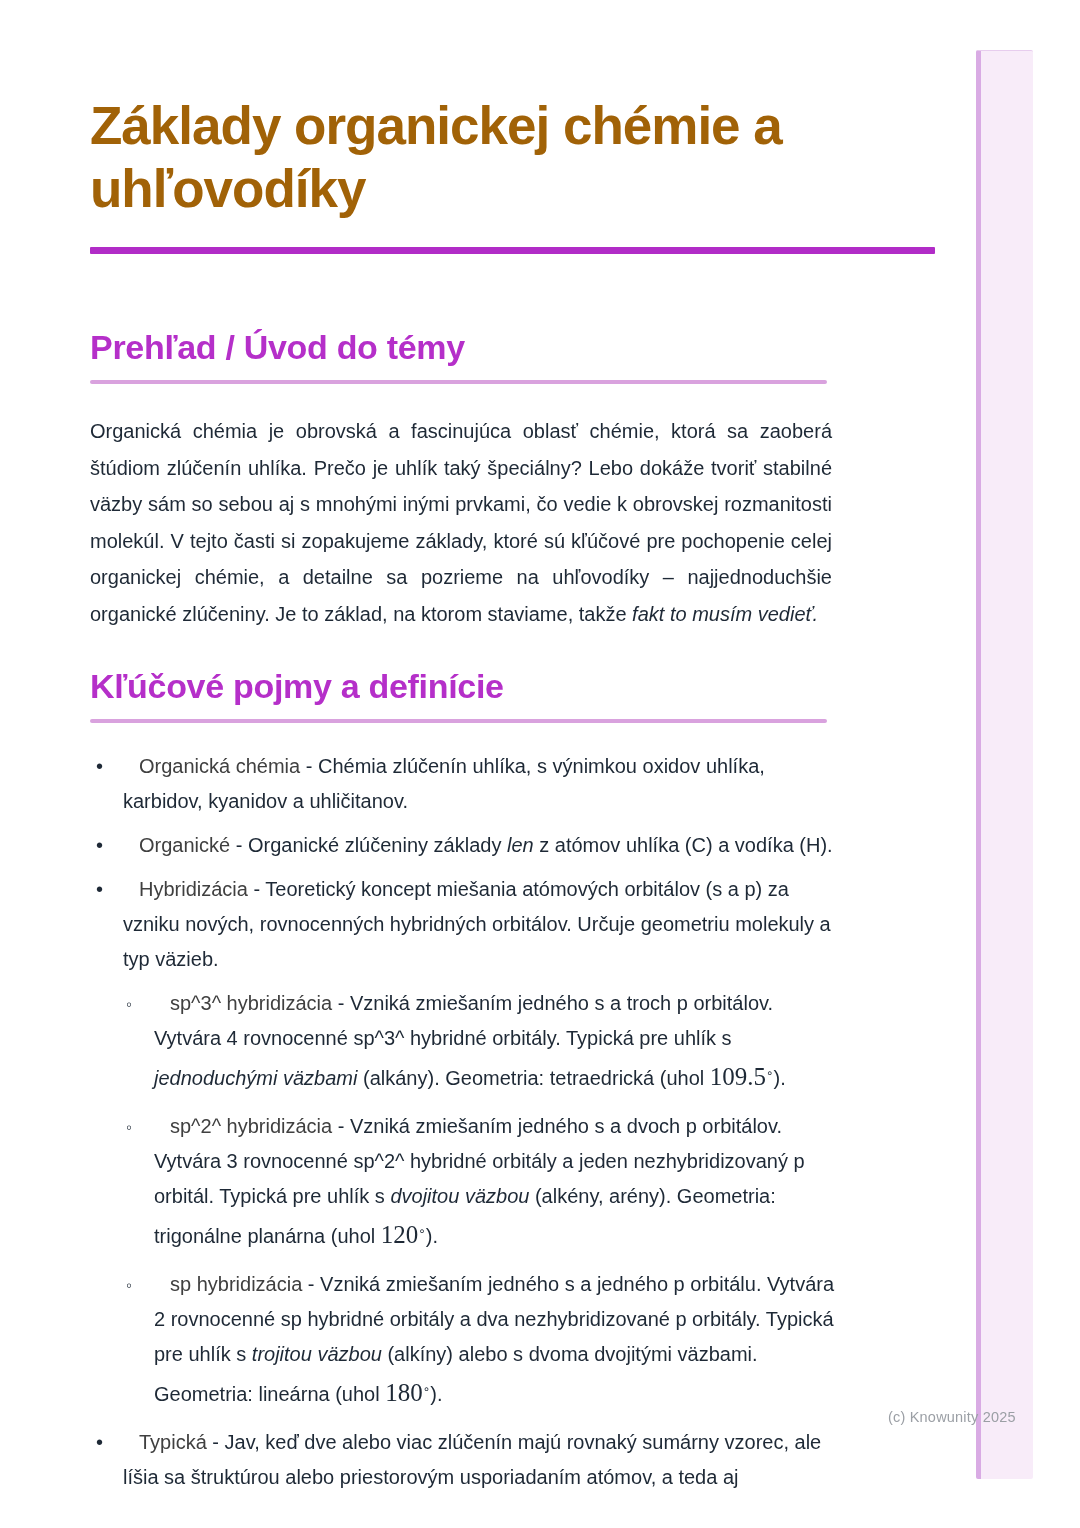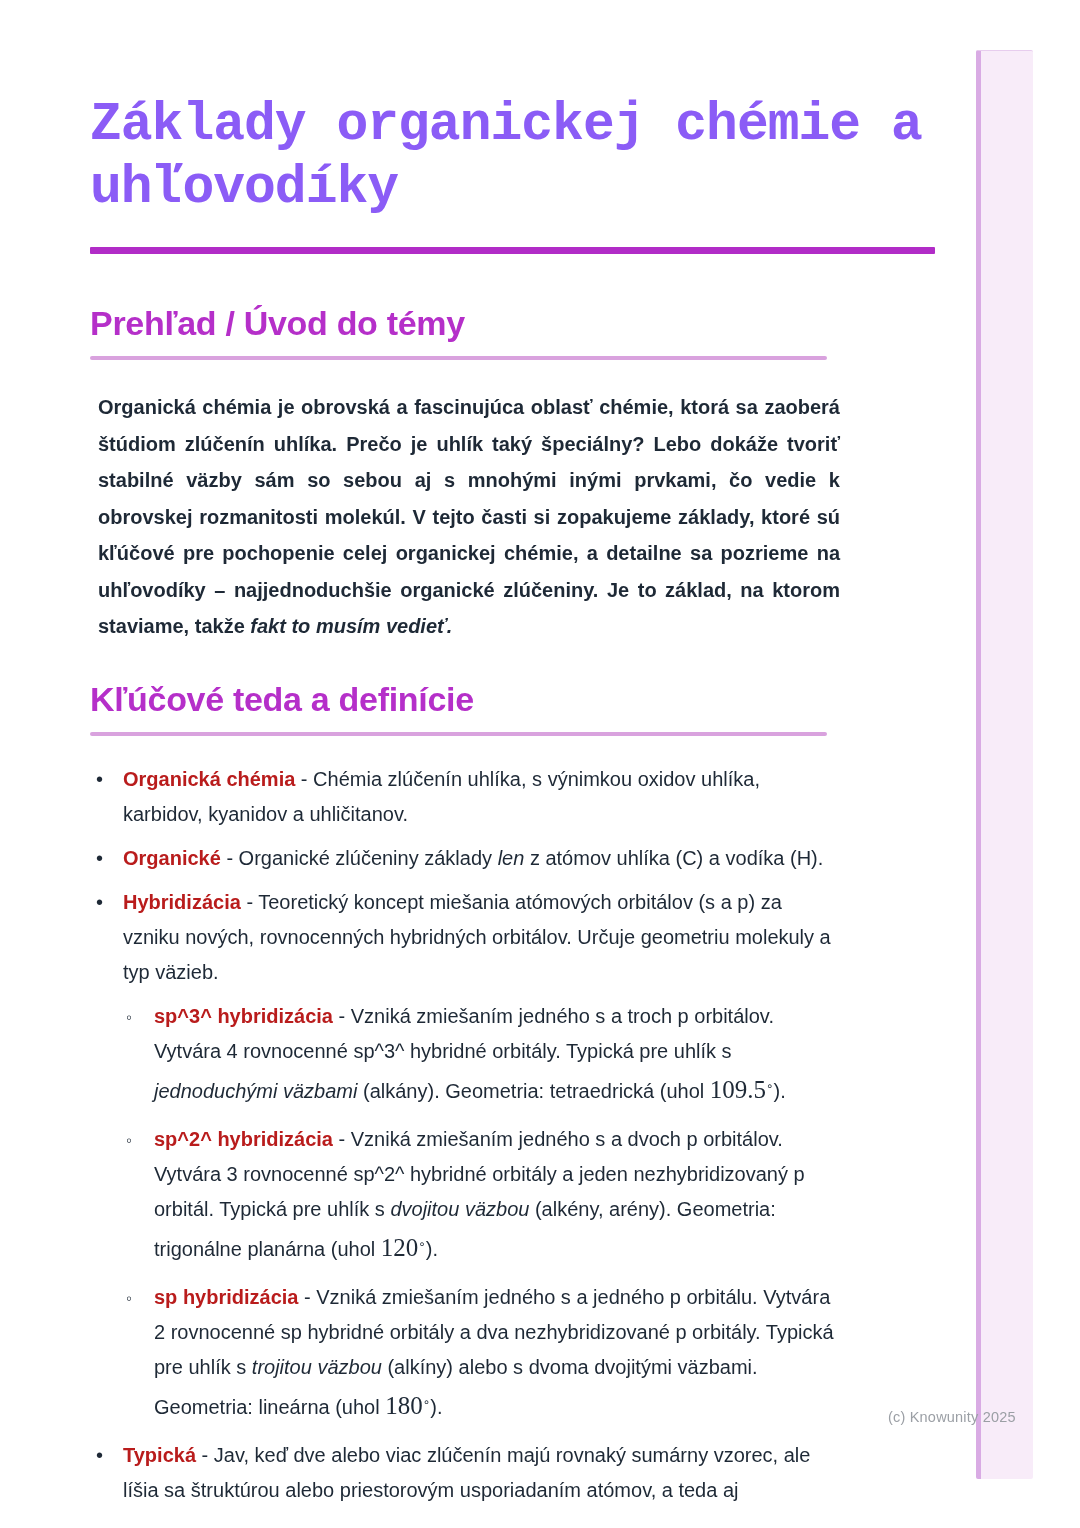--- a/index.html
+++ b/index.html
@@ -16,53 +16,52 @@
   
   .stripe{
     position:absolute;left:976px;top:50px;width:52px;height:1428px;
     background:#f8ecf9;border-left:5px solid #d9abe4;border-top:1px solid #e7cdee;
     border-radius:2px;
   }
 
   .content{position:absolute;left:90px;top:94px;width:845px;}
 
   h1.title{
-    margin:0;color:#8b5cf6;font-size:53px;font-weight:bold;
-    line-height:63px;letter-spacing:-1px;font-family:Liberation Mono, monospace;
+    margin:0;color:#a16207;font-size:53px;font-weight:bold;
+    line-height:63px;letter-spacing:-1px;
   }
   .title-rule{height:7px;background:#b12cc7;width:845px;margin-top:27px;border-radius:1px;}
 
   h2.section{
     margin:0;color:#b52fc9;font-size:34px;font-weight:bold;
     letter-spacing:-0.3px;line-height:40px;
   }
-  .section-1 h2.section{margin-top:49px;}
+  .section-1 h2.section{margin-top:73px;}
   .section-2 h2.section{margin-top:34px;}
   .h2-rule{height:4px;background:#d9a2de;width:737px;margin-top:13px;border-radius:2px;}
 
   p.intro{
-    margin:29px 0 0 8px;width:742px;
+    margin:29px 0 0 0;width:742px;
     color:#1e2936;font-size:20px;line-height:36.5px;
     text-align:justify;
-    font-weight:bold;
   }
 
   ul.bullets{
     list-style:none;margin:26px 0 0 0;padding:0;width:748px;
     color:#1e2936;font-size:20px;line-height:35px;
   }
   ul.bullets li{position:relative;margin:0 0 9px 0;}
   ul.bullets li.lv1{padding-left:33px;}
   ul.bullets li.lv2{margin-left:34px;padding-left:30px;margin-bottom:13px;width:684px;}
   ul.bullets li .marker{
     position:absolute;left:6px;top:0;color:#1e2936;
   }
   ul.bullets li.lv2 .marker{left:2px;font-size:17px;top:1px;}
 
-  .seg-b{font-weight:bold;color:#b91c1c;}
+  .seg-b{font-weight:normal;color:#404040;margin-left:16px;}
   .seg-i{font-style:italic;}
   .seg-m{font-family:"Liberation Serif",serif;font-size:25px;}
   .seg-sup{font-family:"Liberation Serif",serif;font-size:12px;vertical-align:8px;}
 
   .watermark{
     position:absolute;left:888px;top:1409px;z-index:2;
     color:#9b9fa5;font-size:14.5px;letter-spacing:0.2px;
   }
 </style>
 </head>
@@ -77,21 +76,21 @@
     <h1 class="title">Základy organickej chémie a uhľovodíky</h1>
     <div class="title-rule"></div>
 
     <div class="section section-1">
       <h2 class="section">Prehľad / Úvod do témy</h2>
       <div class="h2-rule"></div>
       <p class="intro"><span>Organická chémia je obrovská a fascinujúca oblasť chémie, ktorá sa zaoberá štúdiom zlúčenín uhlíka. Prečo je uhlík taký špeciálny? Lebo dokáže tvoriť stabilné väzby sám so sebou aj s mnohými inými prvkami, čo vedie k obrovskej rozmanitosti molekúl. V tejto časti si zopakujeme základy, ktoré sú kľúčové pre pochopenie celej organickej chémie, a detailne sa pozrieme na uhľovodíky – najjednoduchšie organické zlúčeniny. Je to základ, na ktorom staviame, takže </span><span class="seg-i">fakt to musím vedieť.</span></p>
     </div>
 
     <div class="section section-2">
-      <h2 class="section">Kľúčové teda a definície</h2>
+      <h2 class="section">Kľúčové pojmy a definície</h2>
       <div class="h2-rule"></div>
       <ul class="bullets">
           <li class="lv1"><span class="marker">•</span><span class="seg-b">Organická chémia</span><span> - Chémia zlúčenín uhlíka, s výnimkou oxidov uhlíka, karbidov, kyanidov a uhličitanov.</span></li>
           <li class="lv1"><span class="marker">•</span><span class="seg-b">Organické</span><span> - Organické zlúčeniny základy </span><span class="seg-i">len</span><span> z atómov uhlíka (C) a vodíka (H).</span></li>
           <li class="lv1"><span class="marker">•</span><span class="seg-b">Hybridizácia</span><span> - Teoretický koncept miešania atómových orbitálov (s a p) za vzniku nových, rovnocenných hybridných orbitálov. Určuje geometriu molekuly a typ väzieb.</span></li>
           <li class="lv2"><span class="marker">◦</span><span class="seg-b">sp^3^ hybridizácia</span><span> - Vzniká zmiešaním jedného s a troch p orbitálov. Vytvára 4 rovnocenné sp^3^ hybridné orbitály. Typická pre uhlík s </span><span class="seg-i">jednoduchými väzbami</span><span> (alkány). Geometria: tetraedrická (uhol </span><span class="seg-m">109.5</span><span class="seg-sup">∘</span><span>).</span></li>
           <li class="lv2"><span class="marker">◦</span><span class="seg-b">sp^2^ hybridizácia</span><span> - Vzniká zmiešaním jedného s a dvoch p orbitálov. Vytvára 3 rovnocenné sp^2^ hybridné orbitály a jeden nezhybridizovaný p orbitál. Typická pre uhlík s </span><span class="seg-i">dvojitou väzbou</span><span> (alkény, arény). Geometria: trigonálne planárna (uhol </span><span class="seg-m">120</span><span class="seg-sup">∘</span><span>).</span></li>
           <li class="lv2"><span class="marker">◦</span><span class="seg-b">sp hybridizácia</span><span> - Vzniká zmiešaním jedného s a jedného p orbitálu. Vytvára 2 rovnocenné sp hybridné orbitály a dva nezhybridizované p orbitály. Typická pre uhlík s </span><span class="seg-i">trojitou väzbou</span><span> (alkíny) alebo s dvoma dvojitými väzbami. Geometria: lineárna (uhol </span><span class="seg-m">180</span><span class="seg-sup">∘</span><span>).</span></li>
           <li class="lv1"><span class="marker">•</span><span class="seg-b">Typická</span><span> - Jav, keď dve alebo viac zlúčenín majú rovnaký sumárny vzorec, ale líšia sa štruktúrou alebo priestorovým usporiadaním atómov, a teda aj</span></li>
         </ul>

